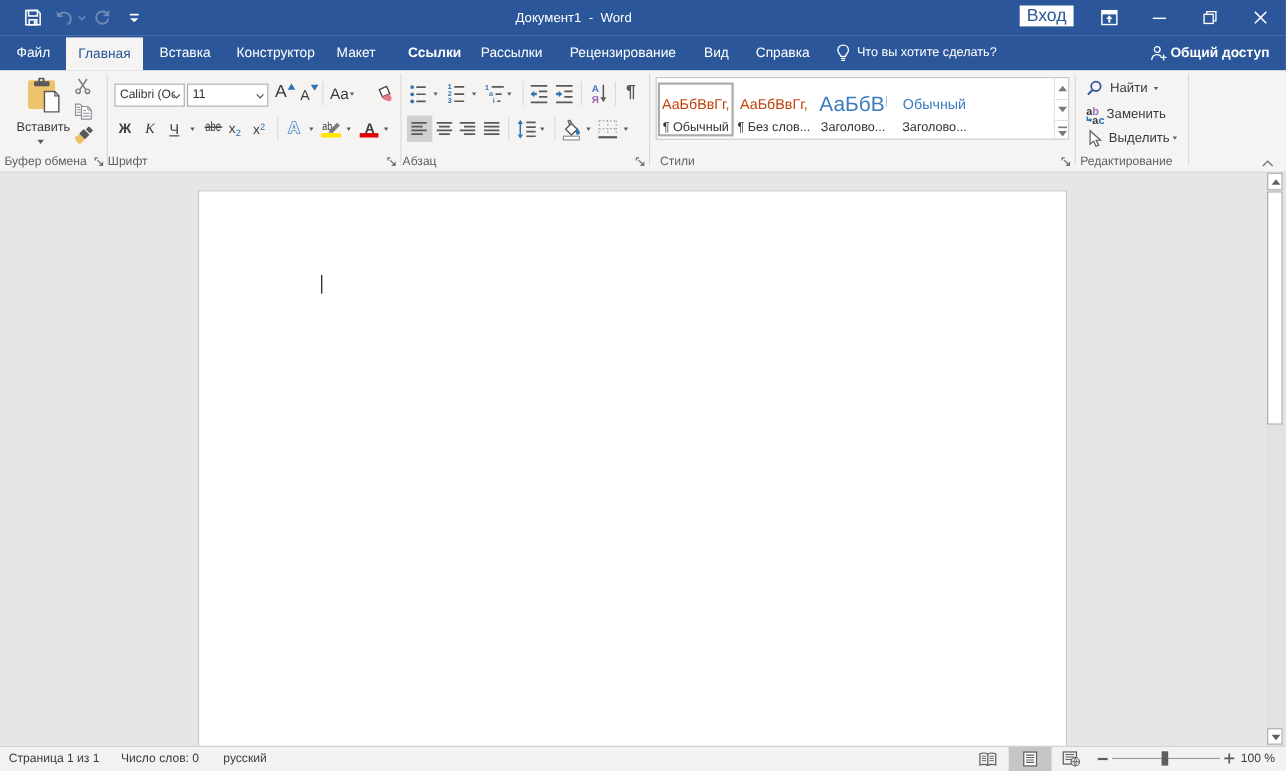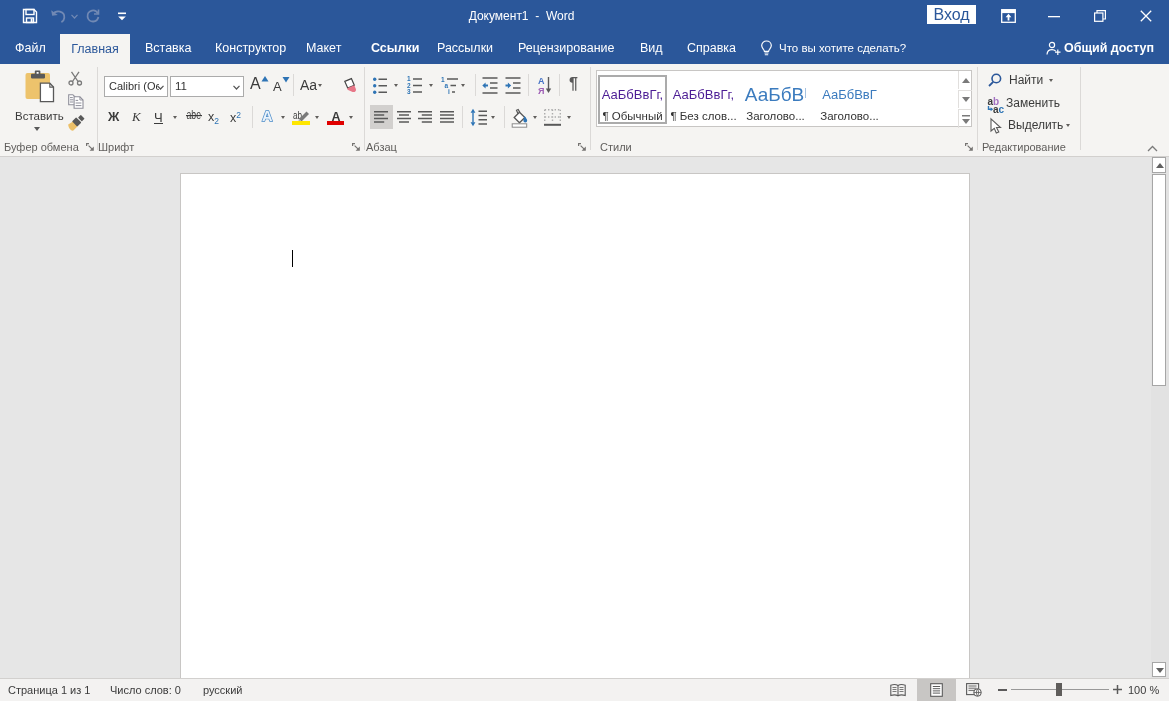--- a/index.html
+++ b/index.html
@@ -24,21 +24,21 @@
 .glabel { position:absolute; top:77px; font-size:11px; color:#605e5c; }
 .ribtxt { color:#3b3b3b; font-size:12px; white-space:nowrap; }
 .caret { position:absolute; width:0; height:0; border-left:2.7px solid transparent; border-right:2.7px solid transparent; border-top:3.4px solid #605e5c; }
 
 
 .combo { position:absolute; background:#fff; border:1px solid #ababab; font-size:11.5px; color:#333; }
 
 
 #stylegal { position:absolute; left:596px; top:6px; width:376px; height:57px; background:#fff; border:1px solid #c8c6c4; }
 .styleitem { position:absolute; top:4px; width:71px; height:49px; }
-.stybig { position:absolute; top:12.5px; width:100%; text-align:center; font-size:13px; line-height:1; white-space:nowrap; overflow:hidden; color:#4c1d95; }
+.stybig { position:absolute; top:12.5px; width:100%; text-align:center; font-size:13px; line-height:1; white-space:nowrap; overflow:hidden; color:#c2410c; }
 .stysmall { position:absolute; top:36px; width:100%; text-align:center; font-size:11.5px; line-height:1; color:#333; white-space:nowrap; overflow:hidden; }
 .sgbtn { position:absolute; left:361px; width:14px; height:18px; border-left:1px solid #e1dfdd; }
 
 
 #docarea { left:0; top:157px; width:1169px; height:521px; background:#e6e6e6; }
 #page { position:absolute; left:180px; top:16px; width:790px; height:505px; background:#ffffff; border:1px solid #c8c6c4; border-bottom:none; }
 #cursor { position:absolute; left:111px; top:76px; width:1px; height:17px; background:#000; }
 
 
 #vscroll { position:absolute; left:1151px; top:0px; width:18px; height:521px; background:#e2e2e2; }
@@ -339,21 +339,21 @@
     </div>
     <div class="styleitem" style="left:71px;">
       <div class="stybig">АаБбВвГг,</div>
       <div class="stysmall">¶ Без слов...</div>
     </div>
     <div class="styleitem" style="left:143px;">
       <div class="stybig" style="color:#3b7bbe;font-size:19px;top:7px;">АаБбВ<span style="display:inline-block;width:2px;overflow:hidden;">в</span></div>
       <div class="stysmall">Заголово...</div>
     </div>
     <div class="styleitem" style="left:217px;">
-      <div class="stybig" style="color:#3b7bbe;">АаБбВвГ</div>
+      <div class="stybig" style="color:#3b7bbe;">Обычный</div>
       <div class="stysmall">Заголово...</div>
     </div>
     <div class="sgbtn" style="top:0;">
         <svg style="left:3px;top:7px;" width="8" height="5" viewBox="0 0 8 5">
           <path d="M4 0 L8 5 H0 Z" fill="#7a7a7a"></path>
         </svg>
       </div>
     <div class="sgbtn" style="top:19px;border-top:1px solid #e1dfdd;">
         <svg style="left:3px;top:6px;" width="8" height="5" viewBox="0 0 8 5">
           <path d="M4 5 L8 0 H0 Z" fill="#7a7a7a"></path>

